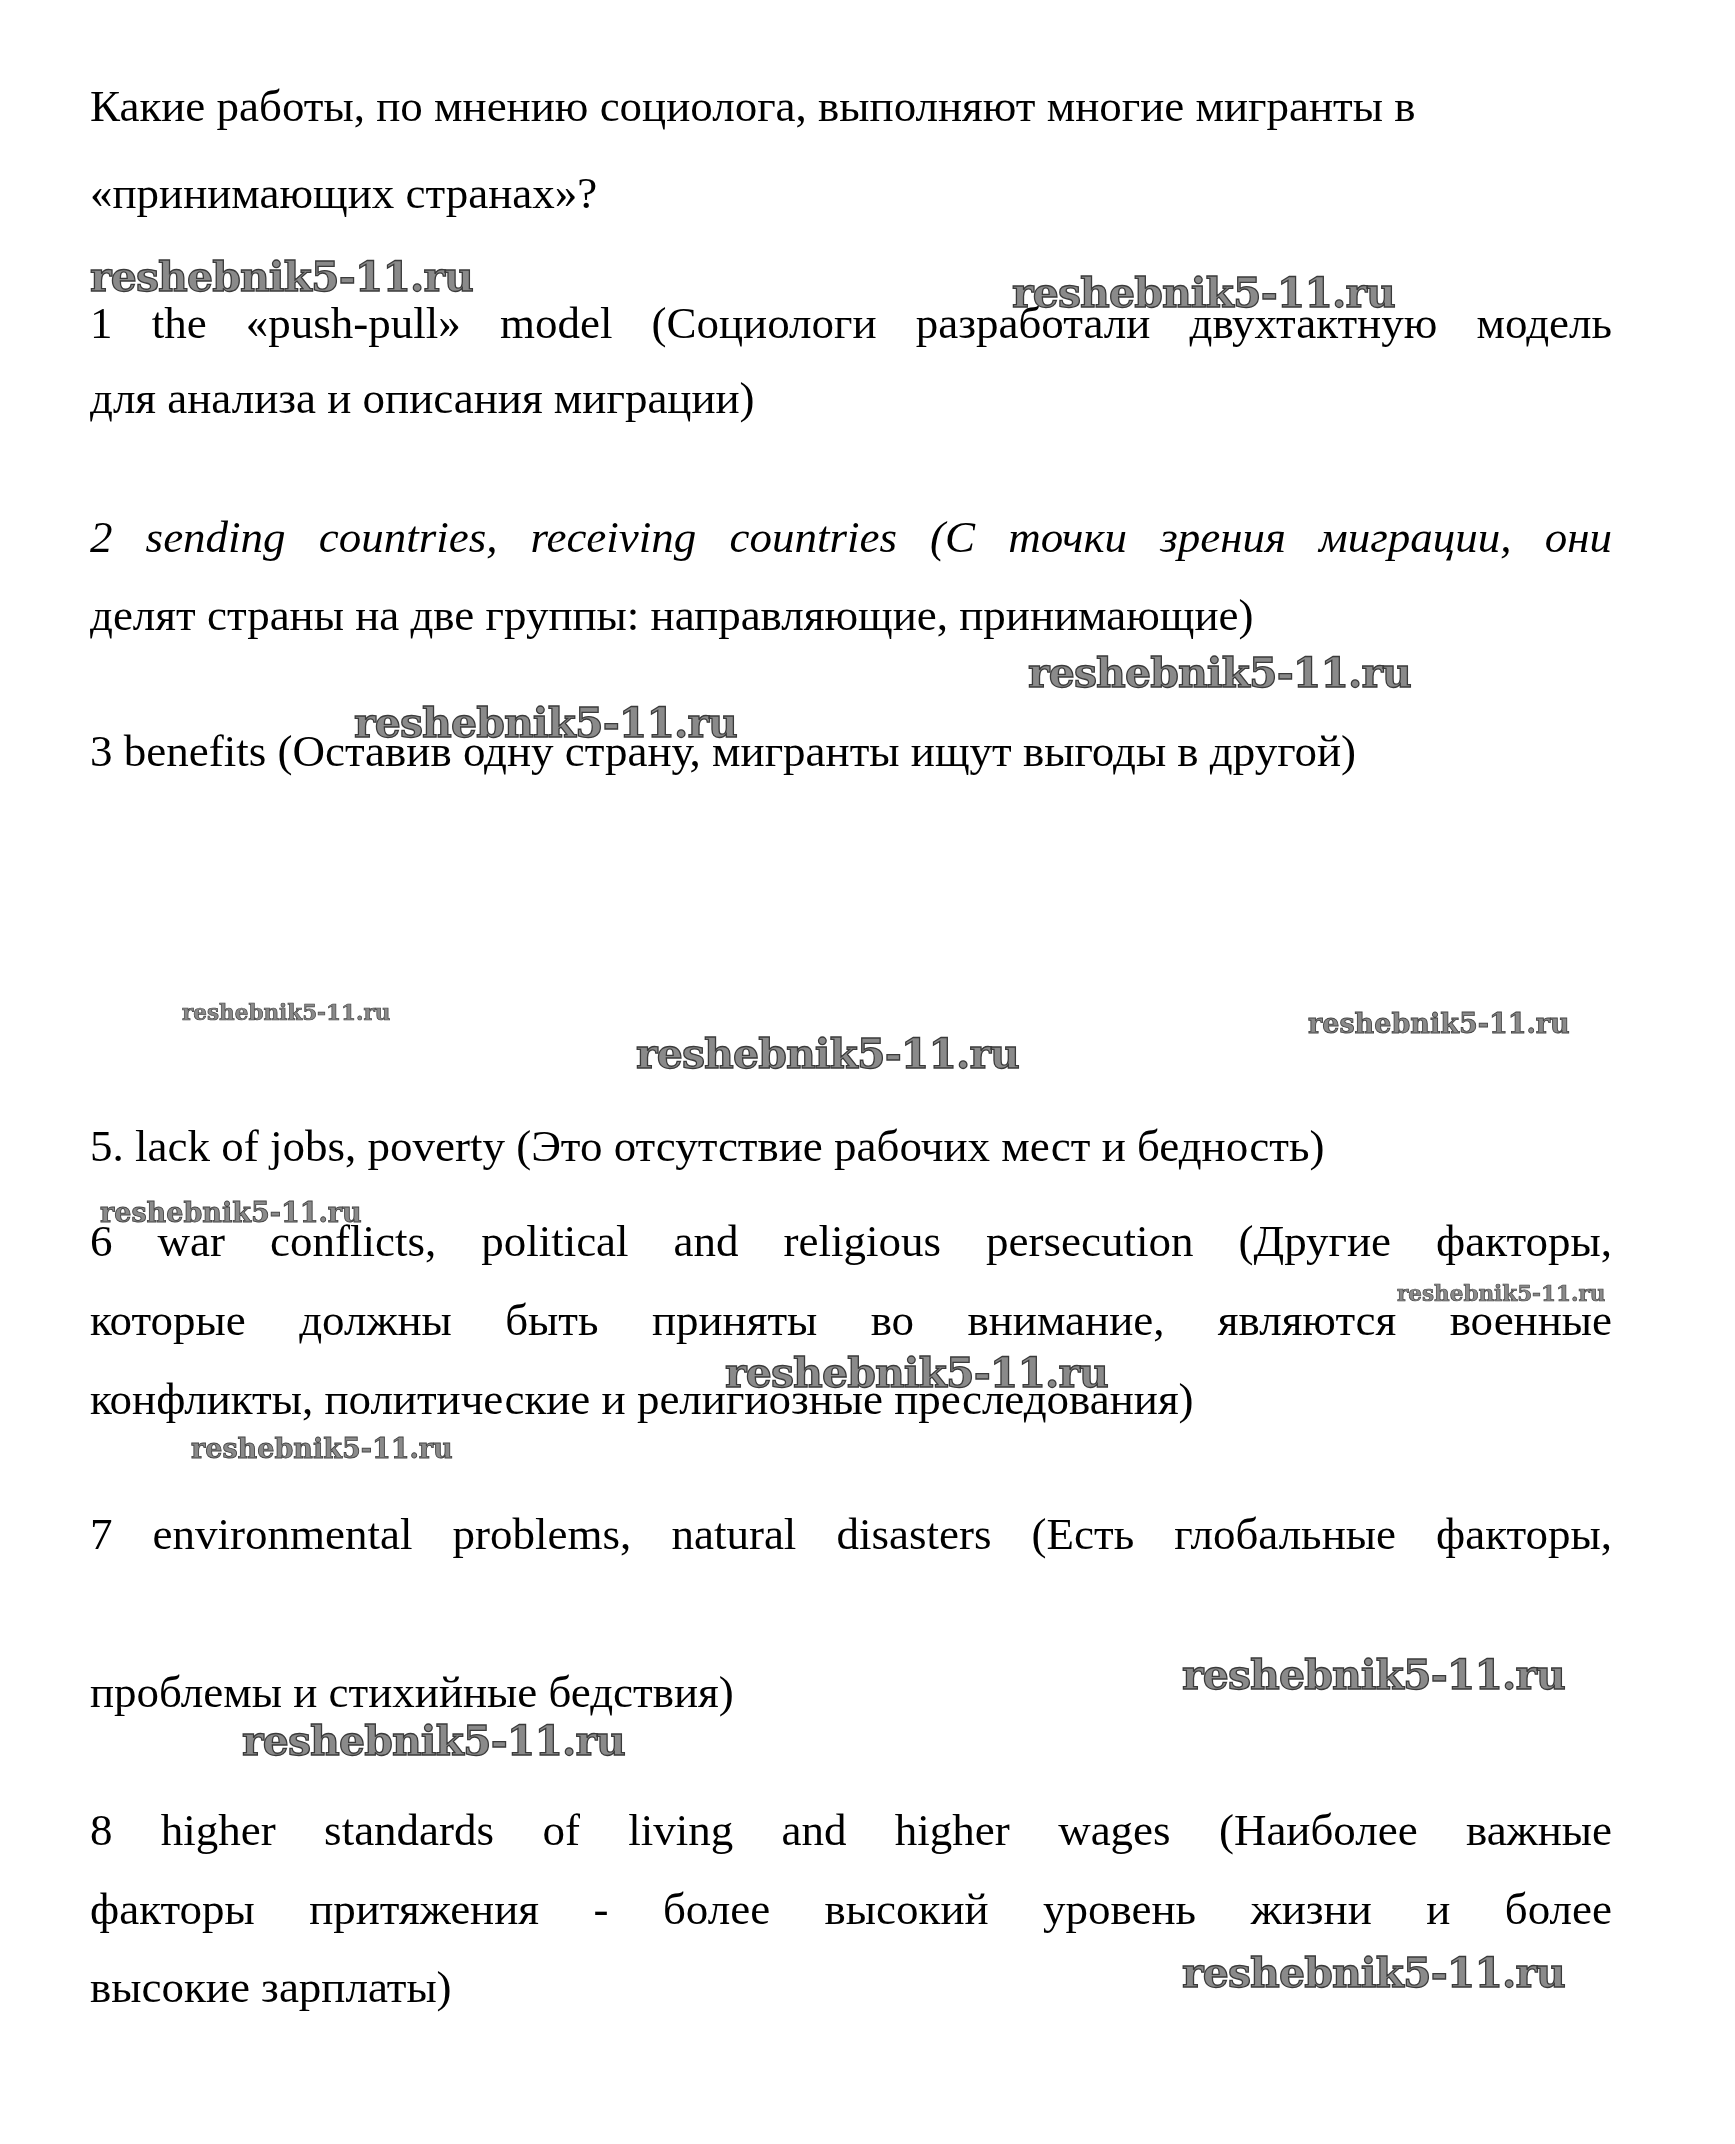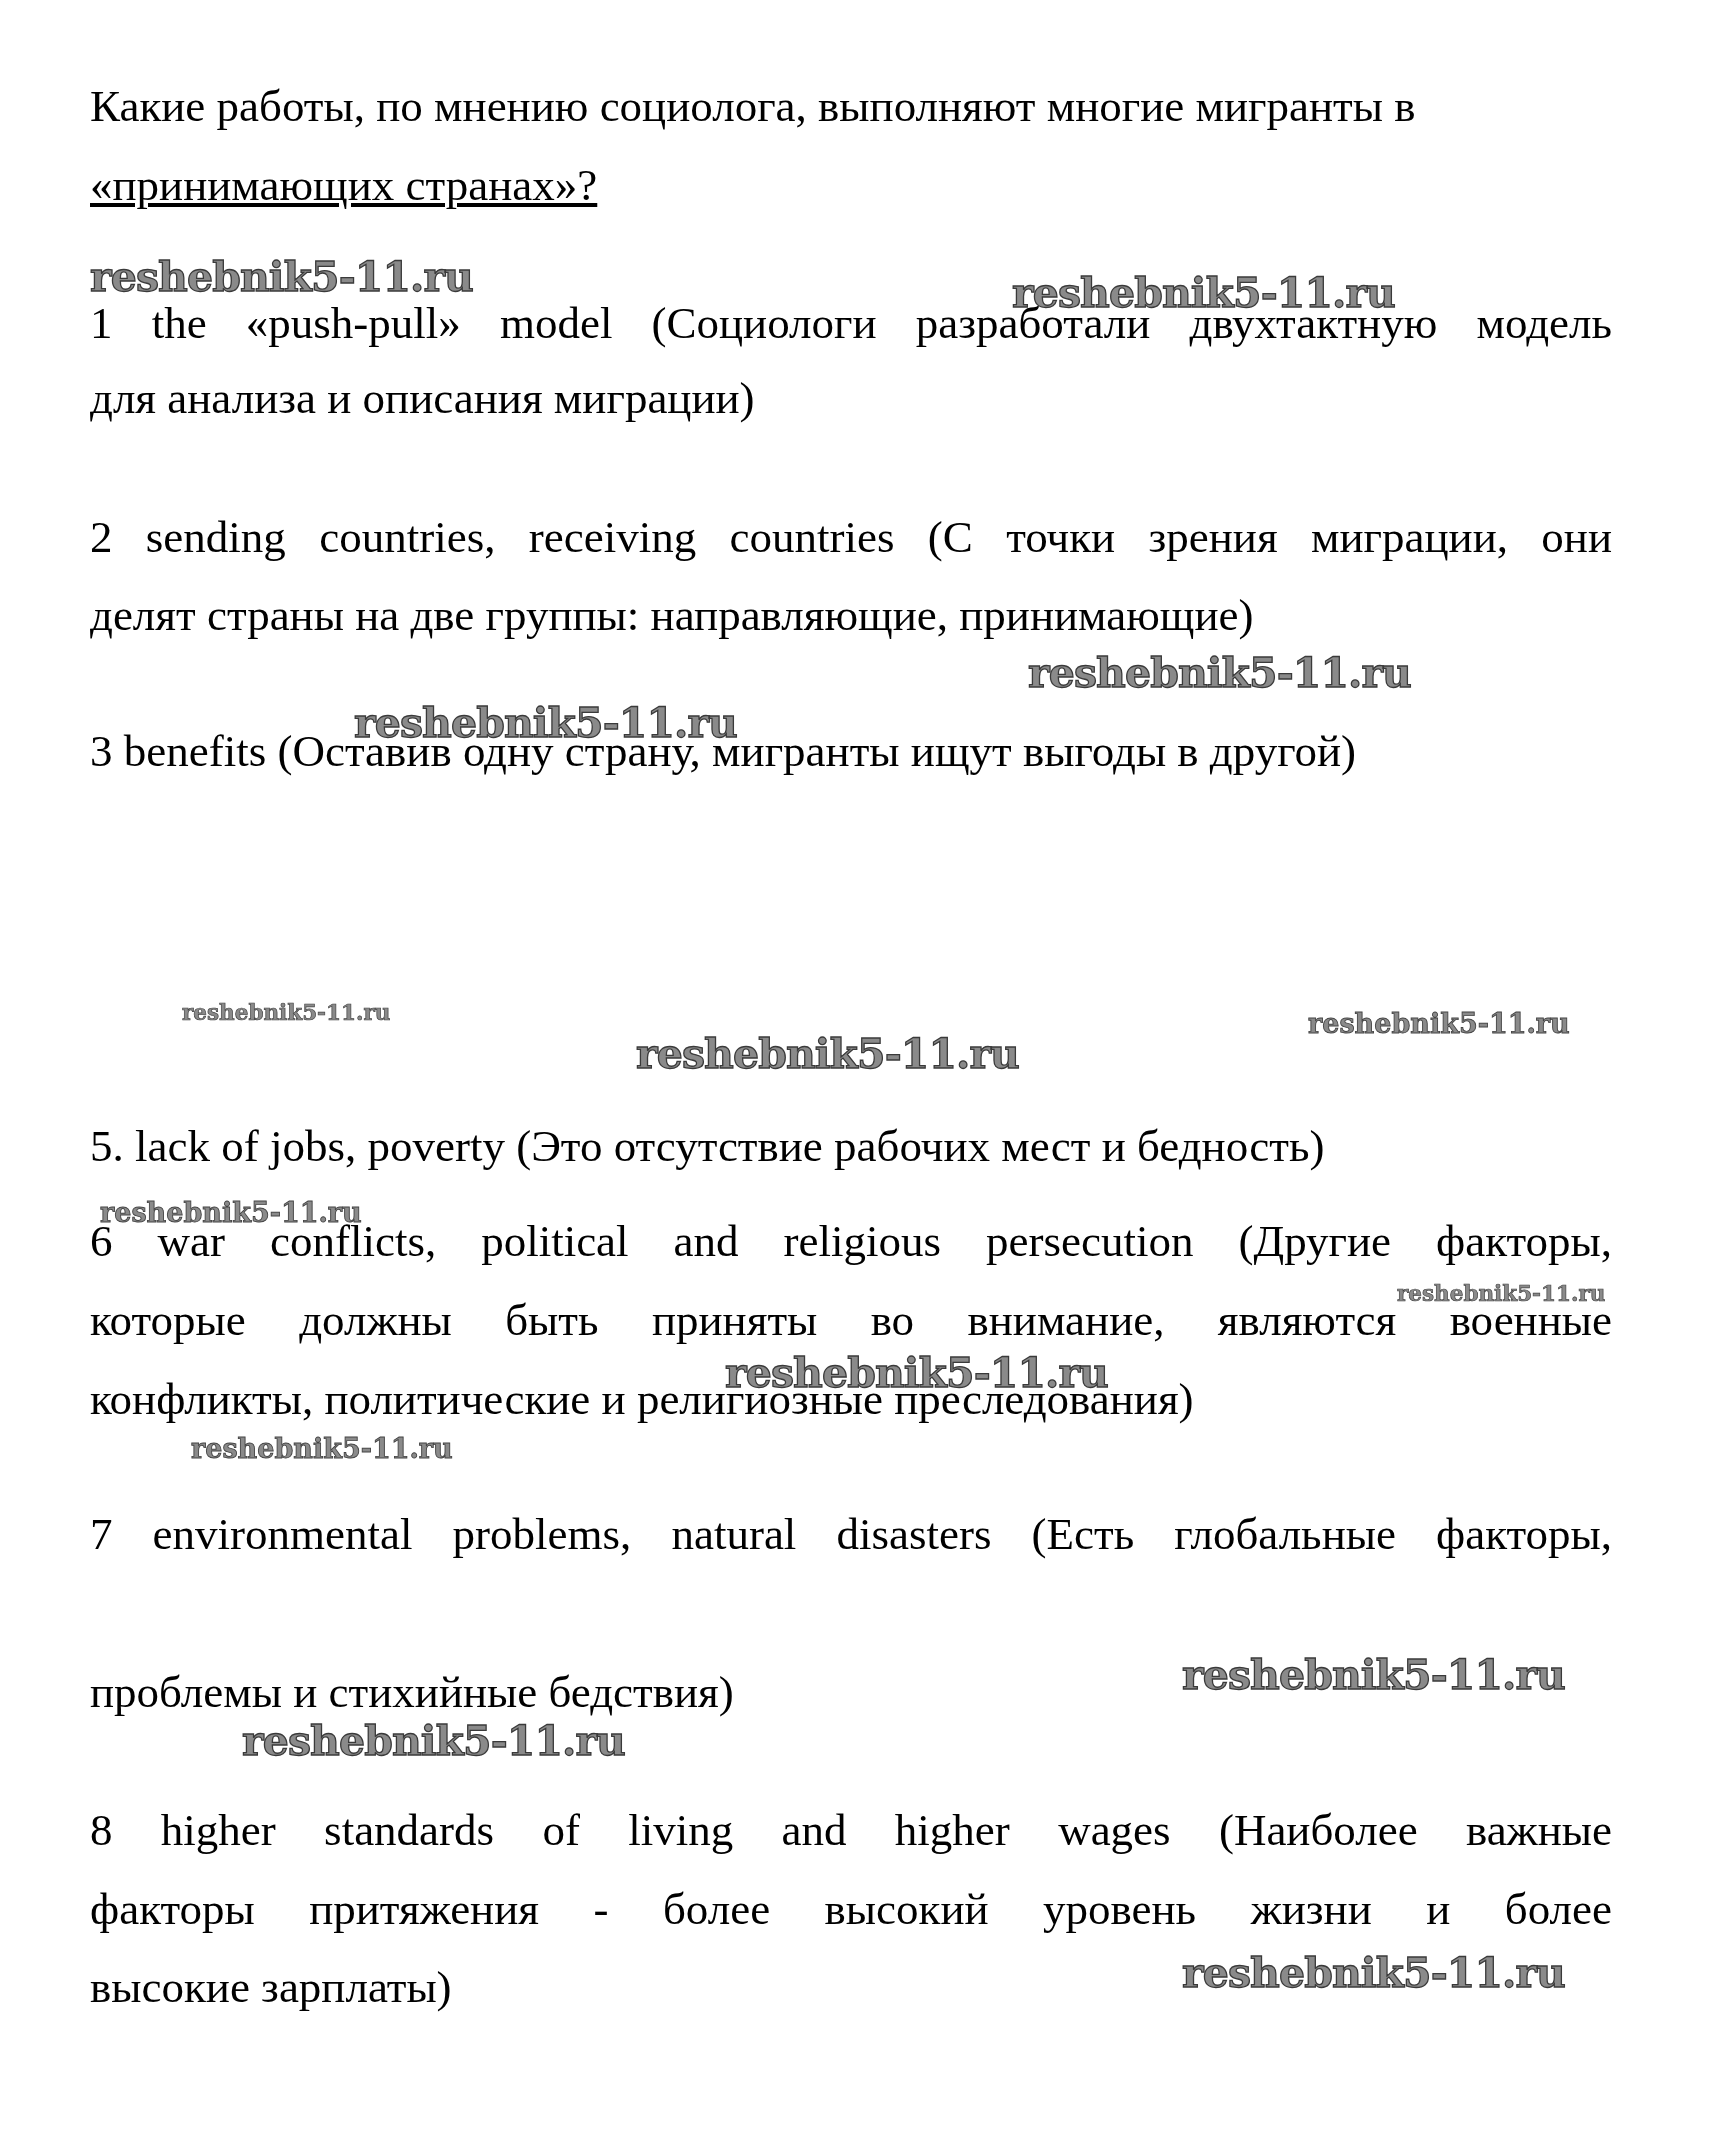--- a/index.html
+++ b/index.html
@@ -23,26 +23,26 @@
   .wm.big { font-size: 41px; }
   .wm.small { font-size: 21.5px; -webkit-text-stroke: 0.7px #444; letter-spacing: 0; }
   .wm.mid { font-size: 27px; -webkit-text-stroke: 0.9px #444; letter-spacing: 0; }
 </style>
 </head>
 <body>
 
 <div class="page">
 
   <div class="line" style="top:79px;">Какие работы, по мнению социолога, выполняют многие мигранты в</div>
-  <div class="line" style="top:158px;text-decoration:underline;">«принимающих странах»?</div>
+  <div class="line" style="top:166px;">«принимающих странах»?</div>
 
   <div class="line justify" style="top:296px;">1 the «push-pull» model (Социологи разработали двухтактную модель</div>
   <div class="line" style="top:371px;">для анализа и описания миграции)</div>
 
-  <div class="line justify" style="top:510px;">2 sending countries, receiving countries (С точки зрения миграции, они</div>
+  <div class="line justify" style="top:510px;font-style:italic;">2 sending countries, receiving countries (С точки зрения миграции, они</div>
   <div class="line" style="top:588px;">делят страны на две группы: направляющие, принимающие)</div>
 
   <div class="line" style="top:724px;">3 benefits (Оставив одну страну, мигранты ищут выгоды в другой)</div>
 
 
   <div class="line" style="top:1119px;">5. lack of jobs, poverty (Это отсутствие рабочих мест и бедность)</div>
 
   <div class="line justify" style="top:1214px;">6 war conflicts, political and religious persecution (Другие факторы,</div>
   <div class="line justify" style="top:1293px;">которые должны быть приняты во внимание, являются военные</div>
   <div class="line" style="top:1372px;">конфликты, политические и религиозные преследования)</div>

